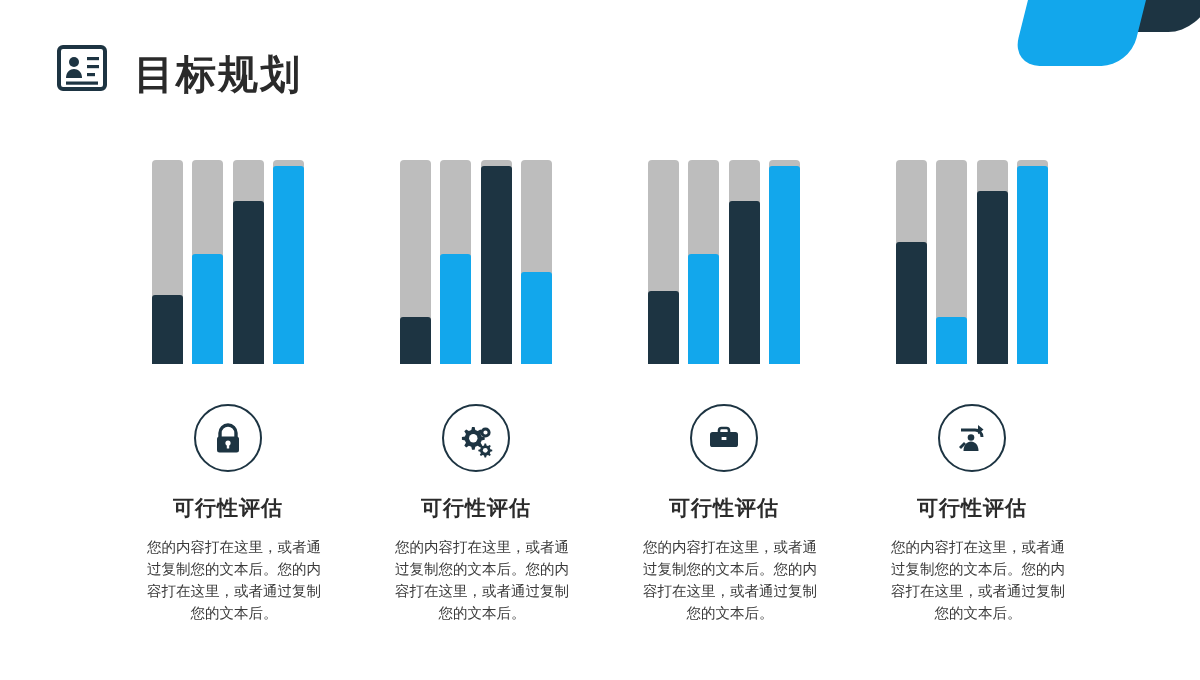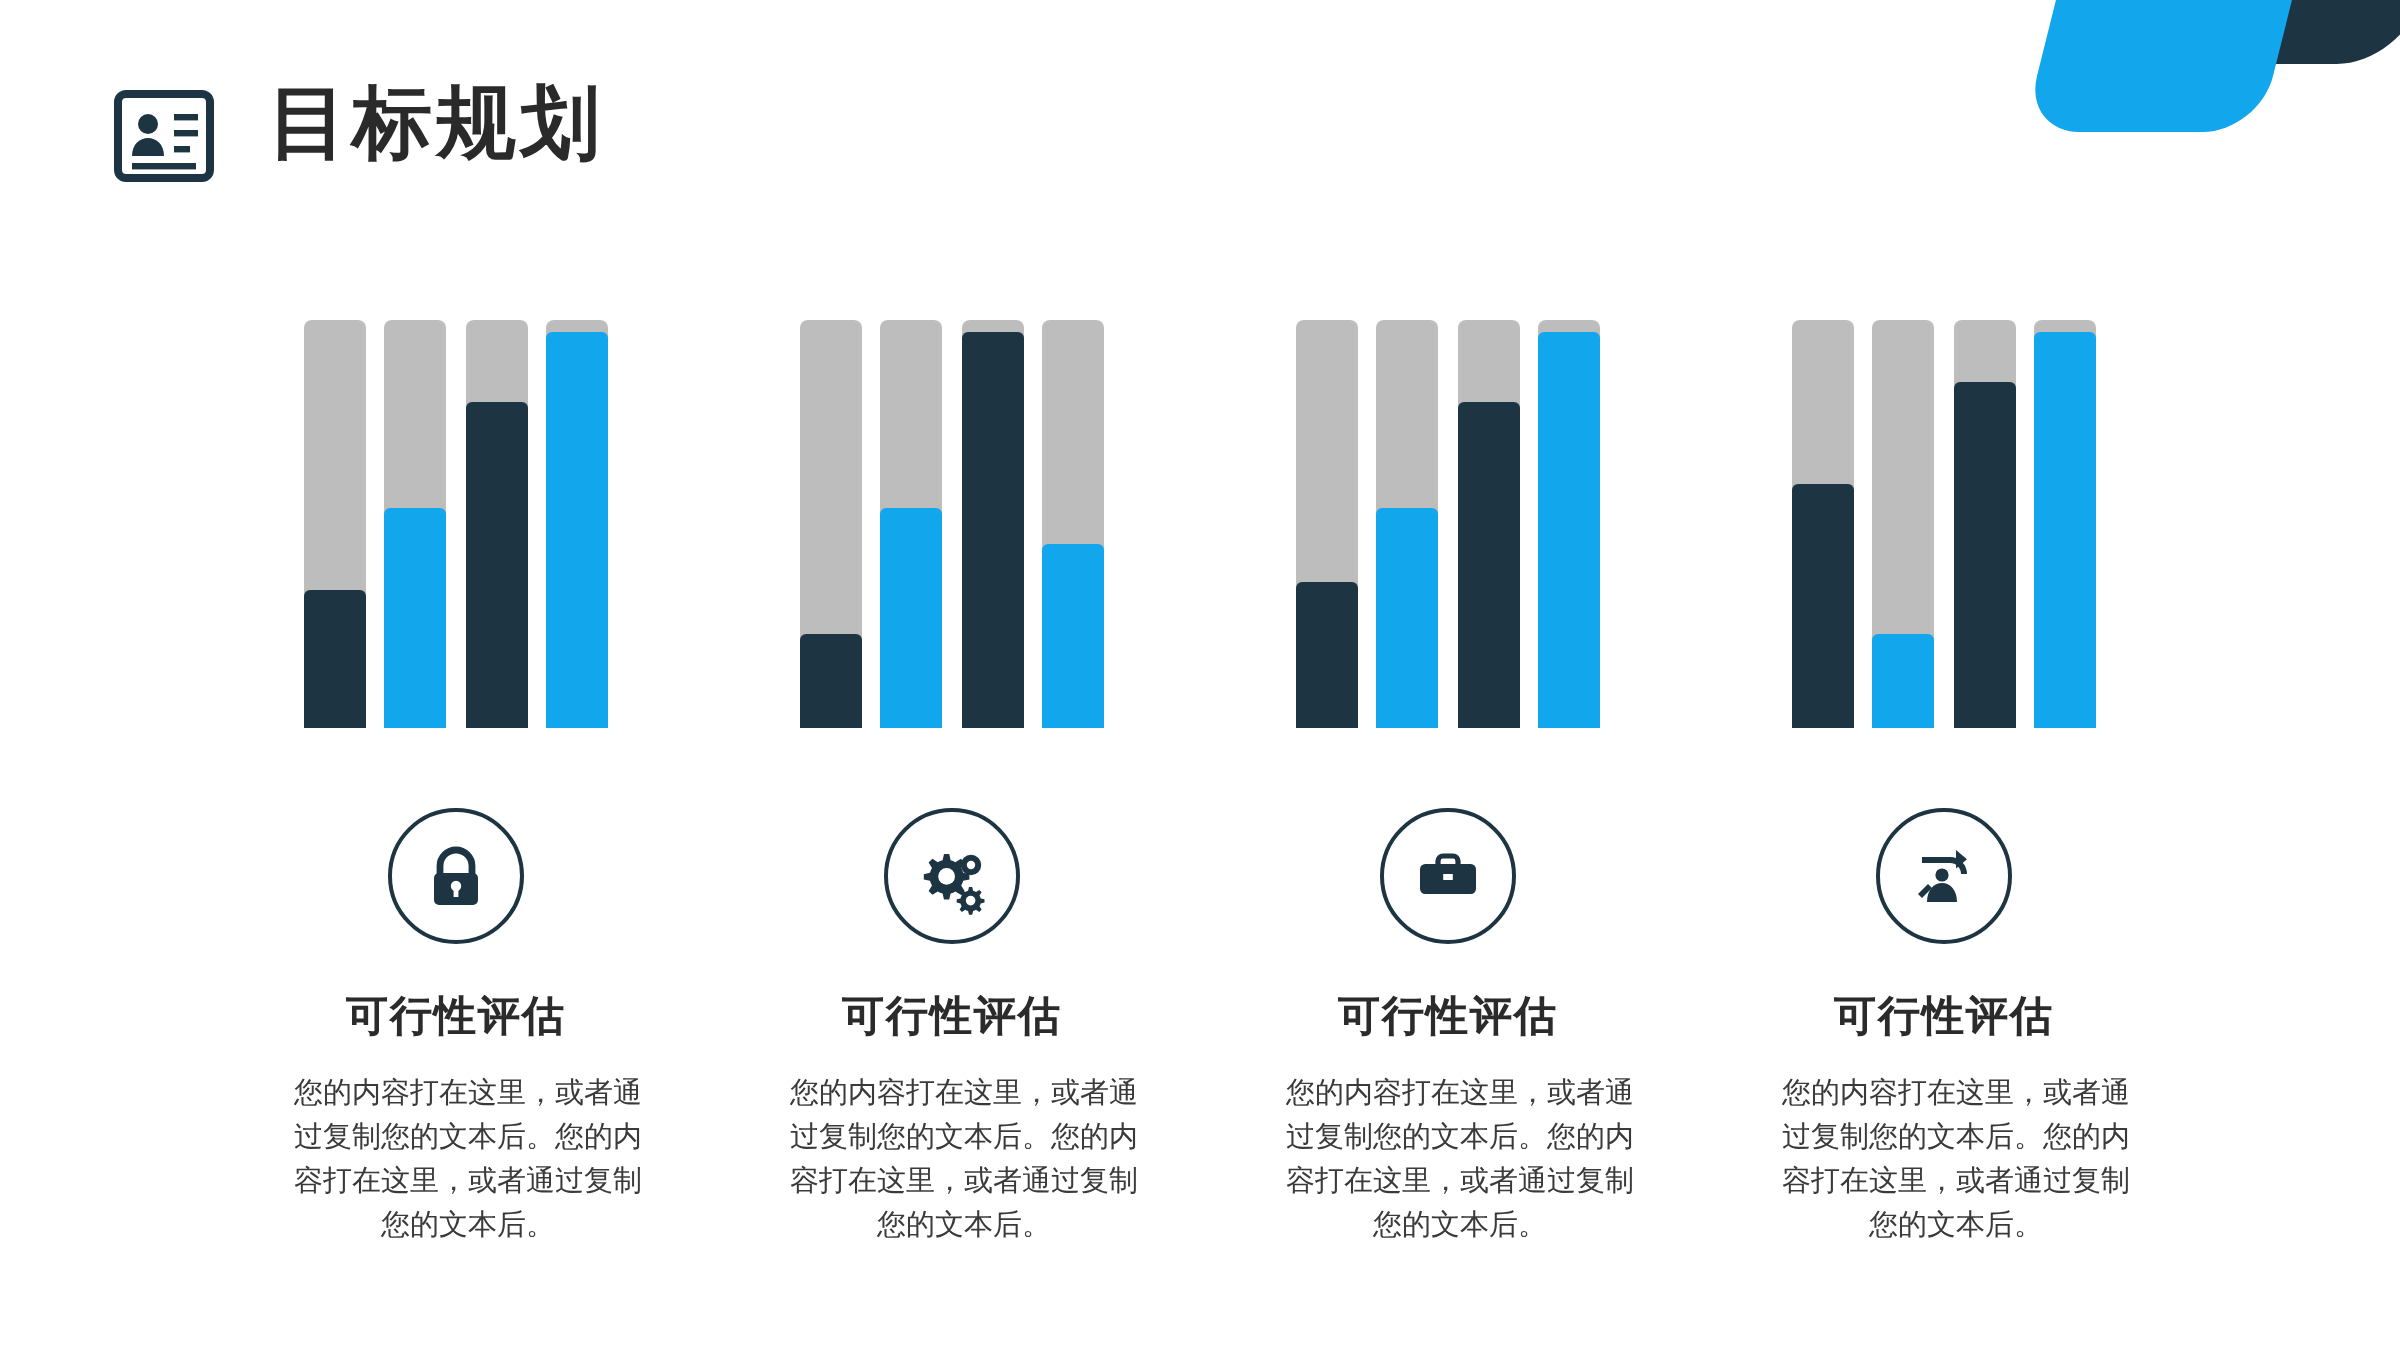--- a/index.html
+++ b/index.html
@@ -45,21 +45,21 @@
     border-radius: 0 0 28px 28px;
     transform: skewX(-14deg);
   }
 
   
   .header {
     position: absolute;
     top: 42px;
     left: 56px;
     display: flex;
-    align-items: flex-start;
+    align-items: flex-end;
   }
   .header-icon {
     width: 52px;
     height: 52px;
     flex: 0 0 auto;
   }
   .header-title {
     margin-left: 26px;
     font-size: 40px;
     font-weight: bold;

